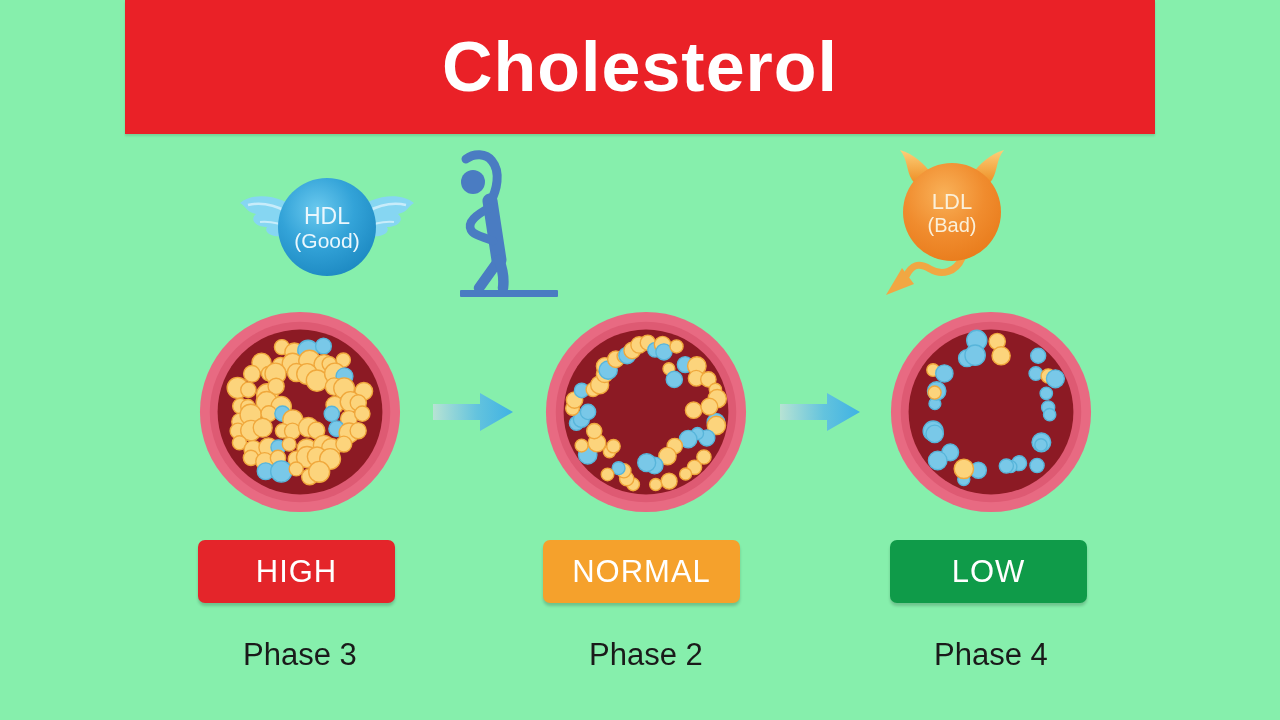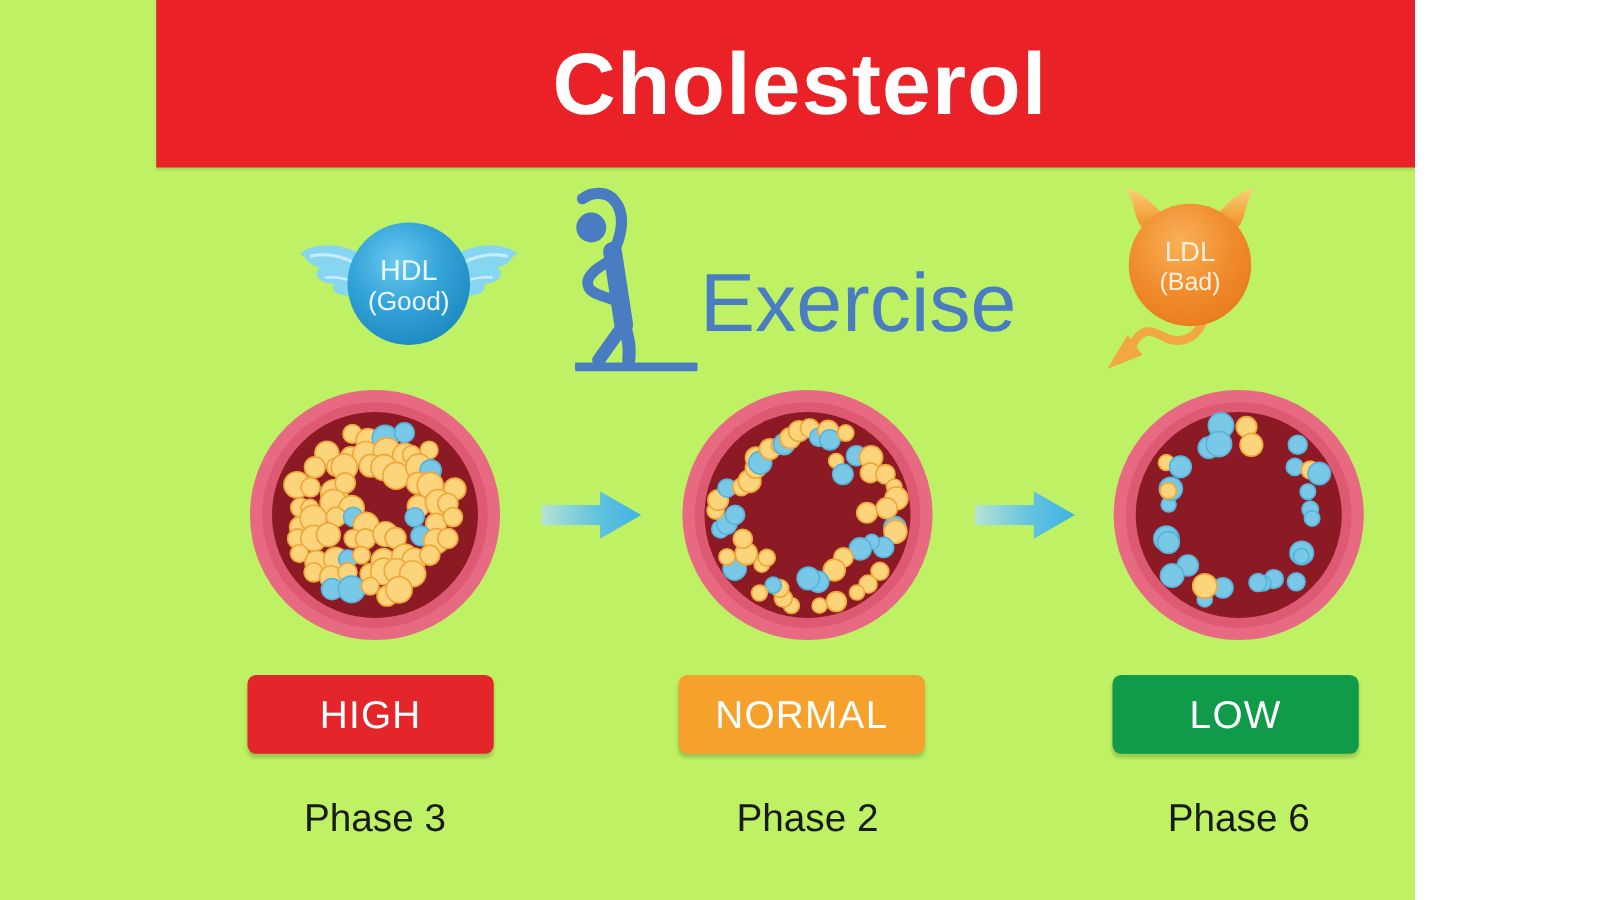--- a/index.html
+++ b/index.html
@@ -1,16 +1,16 @@
 <!DOCTYPE html>
 <html><head>
 <meta charset="utf-8">
 <style>
   html,body{margin:0;padding:0;background:#ffffff;}
-  .stage{position:relative;width:1132px;height:720px;background:#bef264;
+  .stage{position:relative;width:1280px;height:720px;background:#86efac;
          font-family:"Liberation Sans",sans-serif;overflow:hidden;}
   .banner{position:absolute;left:125px;top:0;width:1030px;height:134px;
           display:flex;align-items:center;justify-content:center;
           box-shadow:0 2px 2px rgba(0,0,0,.12);}
   .title{margin:0;font-size:70px;font-weight:700;letter-spacing:1px;}
   .hdl-badge{position:absolute;left:232px;top:167px;}
   .person{position:absolute;left:440px;top:146px;}
   .exlabel{position:absolute;left:560px;top:204px;font-size:66px;font-weight:400;}
   .ldl-badge{position:absolute;left:868px;top:146px;}
   .vessel{position:absolute;top:309px;width:206px;height:206px;}
@@ -64,21 +64,20 @@
     <g stroke="#4a7cc2" fill="none">
       <path d="M50,57 C57,44 61,26 52,15 C46,7 34,7 26,13" stroke-width="9" stroke-linecap="round"></path>
       <path d="M50,55 L59,114" stroke-width="15" stroke-linecap="round"></path>
       <path d="M49,62 C36,69 27,76 31,84 C34,90 45,91 53,95" stroke-width="8.5" stroke-linecap="round"></path>
       <path d="M59,114 L39,142" stroke-width="10.5" stroke-linecap="round"></path>
       <path d="M59,114 C63,124 64,134 63,142" stroke-width="10.5" stroke-linecap="round"></path>
     </g>
     <circle cx="33" cy="36" r="12" fill="#4a7cc2"></circle>
     <rect x="20" y="144" width="98" height="7" rx="1" fill="#4a7cc2"></rect>
   </svg>
-  <div class="exlabel" style="color: rgb(74, 124, 194);">Exercise</div>
 
   <svg class="ldl-badge" width="170" height="160" viewBox="0 0 170 160" xmlns="http://www.w3.org/2000/svg">
     <defs>
       <radialGradient id="ldlg" cx="42%" cy="32%" r="75%">
         <stop offset="0%" stop-color="#f9b158"></stop>
         <stop offset="55%" stop-color="#f08c2e"></stop>
         <stop offset="100%" stop-color="#e87a1a"></stop>
       </radialGradient>
       <linearGradient id="horng" x1="0" y1="0" x2="0" y2="1">
         <stop offset="0%" stop-color="#fcd07a"></stop>
@@ -295,14 +294,14 @@
       </defs>
     <polygon points="0,15 47,15 47,4 80,23 47,42 47,31 0,31" fill="url(#ag1)"></polygon>
   </svg>
 
   <div class="chip c0" style="background: rgb(228, 37, 42);">HIGH</div>
   <div class="chip c2" style="background: rgb(15, 155, 73);">LOW</div>
   <div class="chip c1" style="background: rgb(245, 161, 44);">NORMAL</div>
 
   <div class="phase p0" style="color: rgb(26, 26, 26);">Phase 3</div>
   <div class="phase p1" style="color: rgb(26, 26, 26);">Phase 2</div>
-  <div class="phase p2" style="color: rgb(26, 26, 26);">Phase 6</div>
+  <div class="phase p2" style="color: rgb(26, 26, 26);">Phase 4</div>
 </div>
 
 </body></html>

